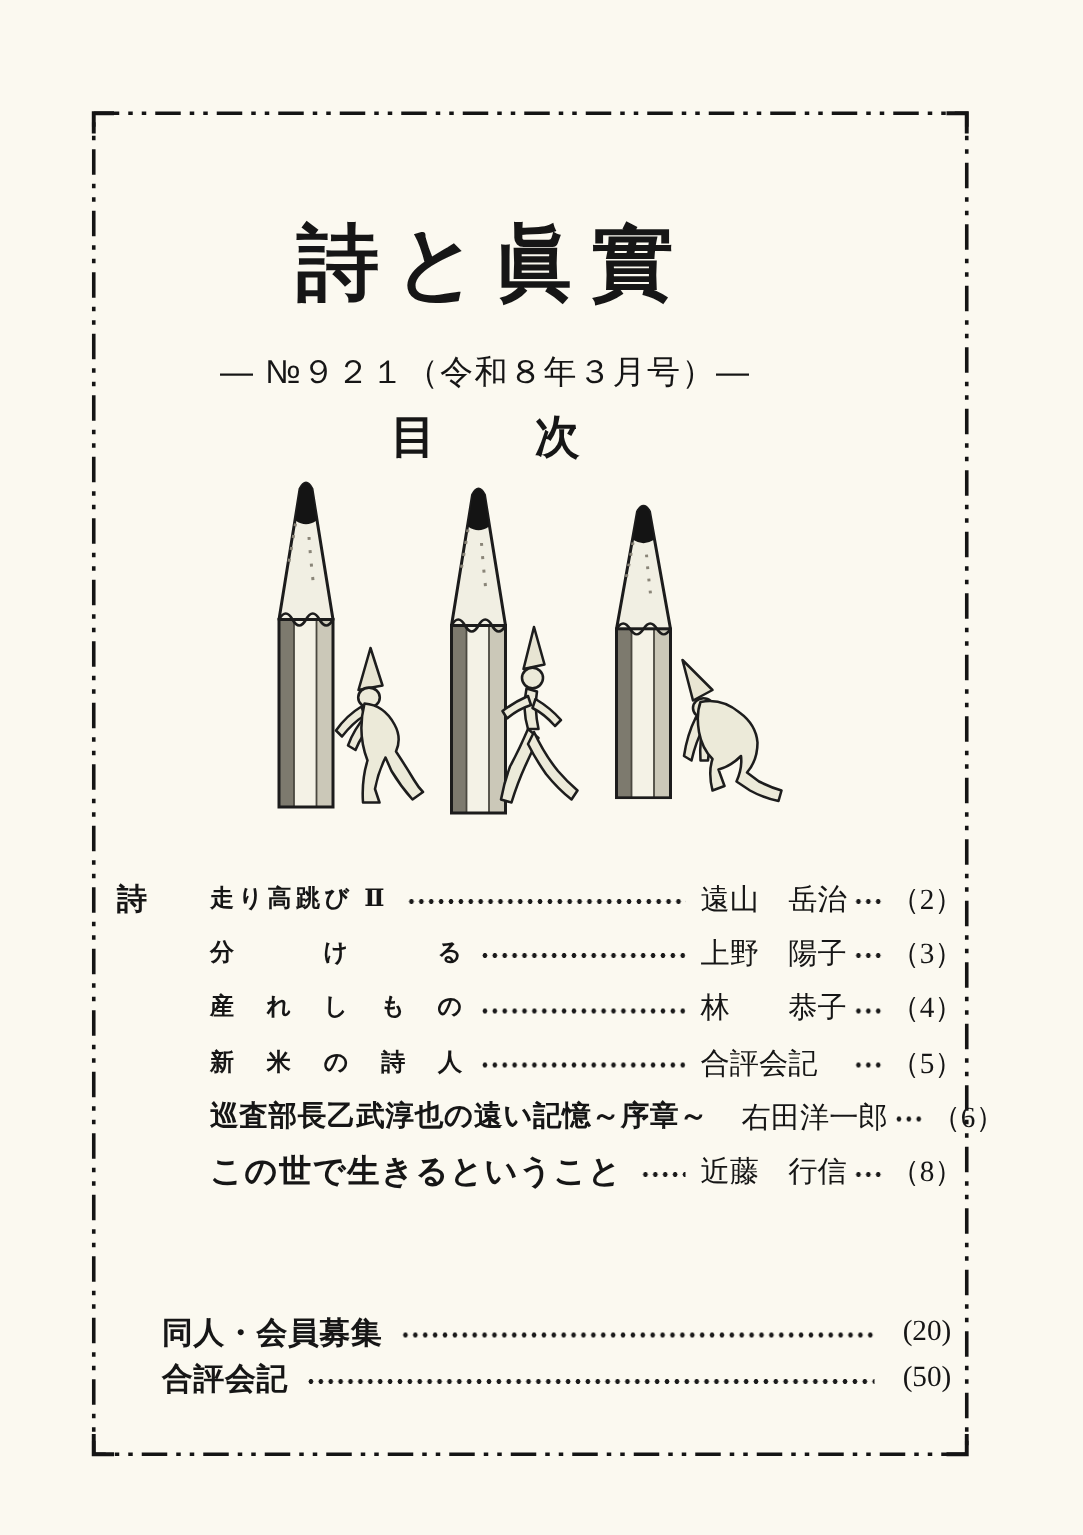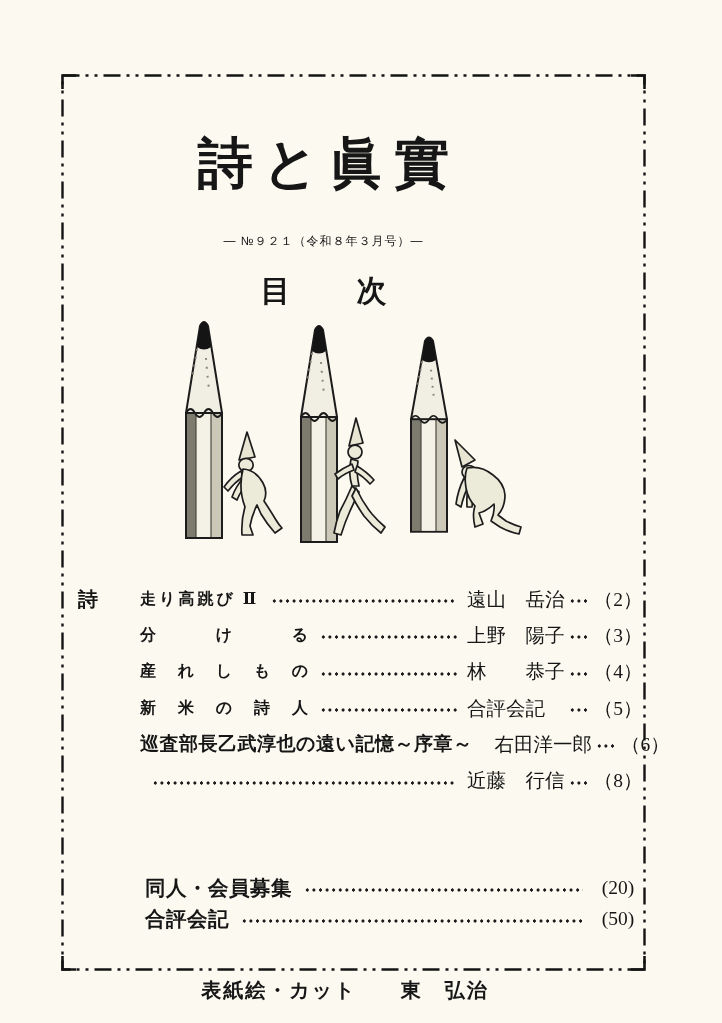--- a/index.html
+++ b/index.html
@@ -1,22 +1,22 @@
 <!DOCTYPE html>
 <html><head>
 <meta charset="utf-8">
 <style>
   html,body{margin:0;padding:0;background:#777;}
   .page{position:relative;width:722px;height:1023px;background:#fbf9f0;color:#161616;
         font-family:"Liberation Serif","DejaVu Serif",serif;overflow:hidden;margin:0 auto;}
   .border-svg{position:absolute;left:0;top:0;}
-  .masthead-title{position:absolute;left:62px;top:127px;width:523px;text-align:center;
+  .masthead-title{position:absolute;left:62px;top:139px;width:523px;text-align:center;
         font-size:55px;font-weight:bold;letter-spacing:10px;text-indent:10px;white-space:nowrap;}
   .issue-line{position:absolute;left:62px;top:233px;width:523px;text-align:center;
-        font-size:12px;letter-spacing:1px;font-weight:500;white-space:nowrap;
+        font-size:22px;letter-spacing:1px;font-weight:500;white-space:nowrap;
         font-family:"Liberation Sans","DejaVu Sans",sans-serif;}
   .toc-heading{position:absolute;left:62px;top:271px;width:523px;display:flex;justify-content:center;gap:66px;
         font-size:30px;font-weight:bold;font-family:"Liberation Sans","DejaVu Sans",sans-serif;}
   .illustration{position:absolute;left:163px;top:316px;}
   .toc-main{position:absolute;left:78px;top:581px;width:565px;}
   .trow{display:flex;align-items:center;height:36.3px;}
   .tcat{width:62px;flex:none;font-family:"Liberation Sans","DejaVu Sans",sans-serif;
         font-weight:bold;font-size:20px;letter-spacing:1px;white-space:nowrap;}
   .ttitle{flex:none;font-weight:bold;font-size:16px;letter-spacing:3px;white-space:nowrap;}
   .ttitle.spread{display:flex;width:168px;justify-content:space-between;letter-spacing:0;}
@@ -25,21 +25,21 @@
   .leader{flex:1;height:6px;margin:4px 10px 0 12px;
         background-image:radial-gradient(circle,#1a1a1a 1.45px,rgba(0,0,0,0) 1.8px);
         background-size:6.6px 6px;background-repeat:repeat-x;background-position:0 50%;}
   .tdots{flex:none;width:20px;height:6px;margin:4px 4px 0 0;
         background-image:radial-gradient(circle,#1a1a1a 1.45px,rgba(0,0,0,0) 1.8px);
         background-size:6.6px 6px;background-repeat:repeat-x;background-position:0 50%;}
   .tauthor{flex:none;width:102px;font-size:19.5px;white-space:nowrap;}
   .tpage{flex:none;width:50px;font-size:19.5px;text-align:center;white-space:nowrap;}
   .toc-extras{position:absolute;left:108px;top:873px;width:535px;}
   .erow{display:flex;align-items:center;height:30.6px;}
-  .elabel{flex:none;font-size:20.5px;font-weight:bold;letter-spacing:0.5px;white-space:nowrap;margin-left:37px;}
+  .elabel{flex:none;font-size:20.5px;font-weight:bold;letter-spacing:0.5px;white-space:nowrap;}
   .footer-credit{position:absolute;left:62px;top:977px;width:566px;text-align:center;
         font-size:20px;font-weight:bold;letter-spacing:2px;white-space:nowrap;
         font-family:"Liberation Sans","DejaVu Sans",sans-serif;}
 </style>
 </head>
 <body>
 
 <div class="page">
 
   <svg class="border-svg" width="722" height="1023" viewBox="0 0 722 1023">
@@ -165,35 +165,35 @@
     <div class="trow">
       <span class="tcat"></span>
       <span class="ttitle">巡査部長乙武淳也の遠い記憶～序章～</span>
       <span class="leader"></span>
       <span class="tauthor">右田洋一郎</span>
       <span class="tdots"></span>
       <span class="tpage">（6）</span>
     </div>
     <div class="trow">
       <span class="tcat"></span>
+      <span class="ttitle">この世で生きるということ</span>
       <span class="leader"></span>
       <span class="tauthor">近藤　行信</span>
       <span class="tdots"></span>
       <span class="tpage">（8）</span>
     </div>
   </div>
 
   <div class="toc-extras">
     <div class="erow">
       <span class="elabel">同人・会員募集</span>
       <span class="leader"></span>
       <span class="tpage">(20)</span>
     </div>
     <div class="erow">
       <span class="elabel">合評会記</span>
       <span class="leader"></span>
       <span class="tpage">(50)</span>
     </div>
   </div>
 
-  <div class="footer-credit">表紙絵・カット　　東　弘治</div>
 
 </div>
 
 </body></html>

